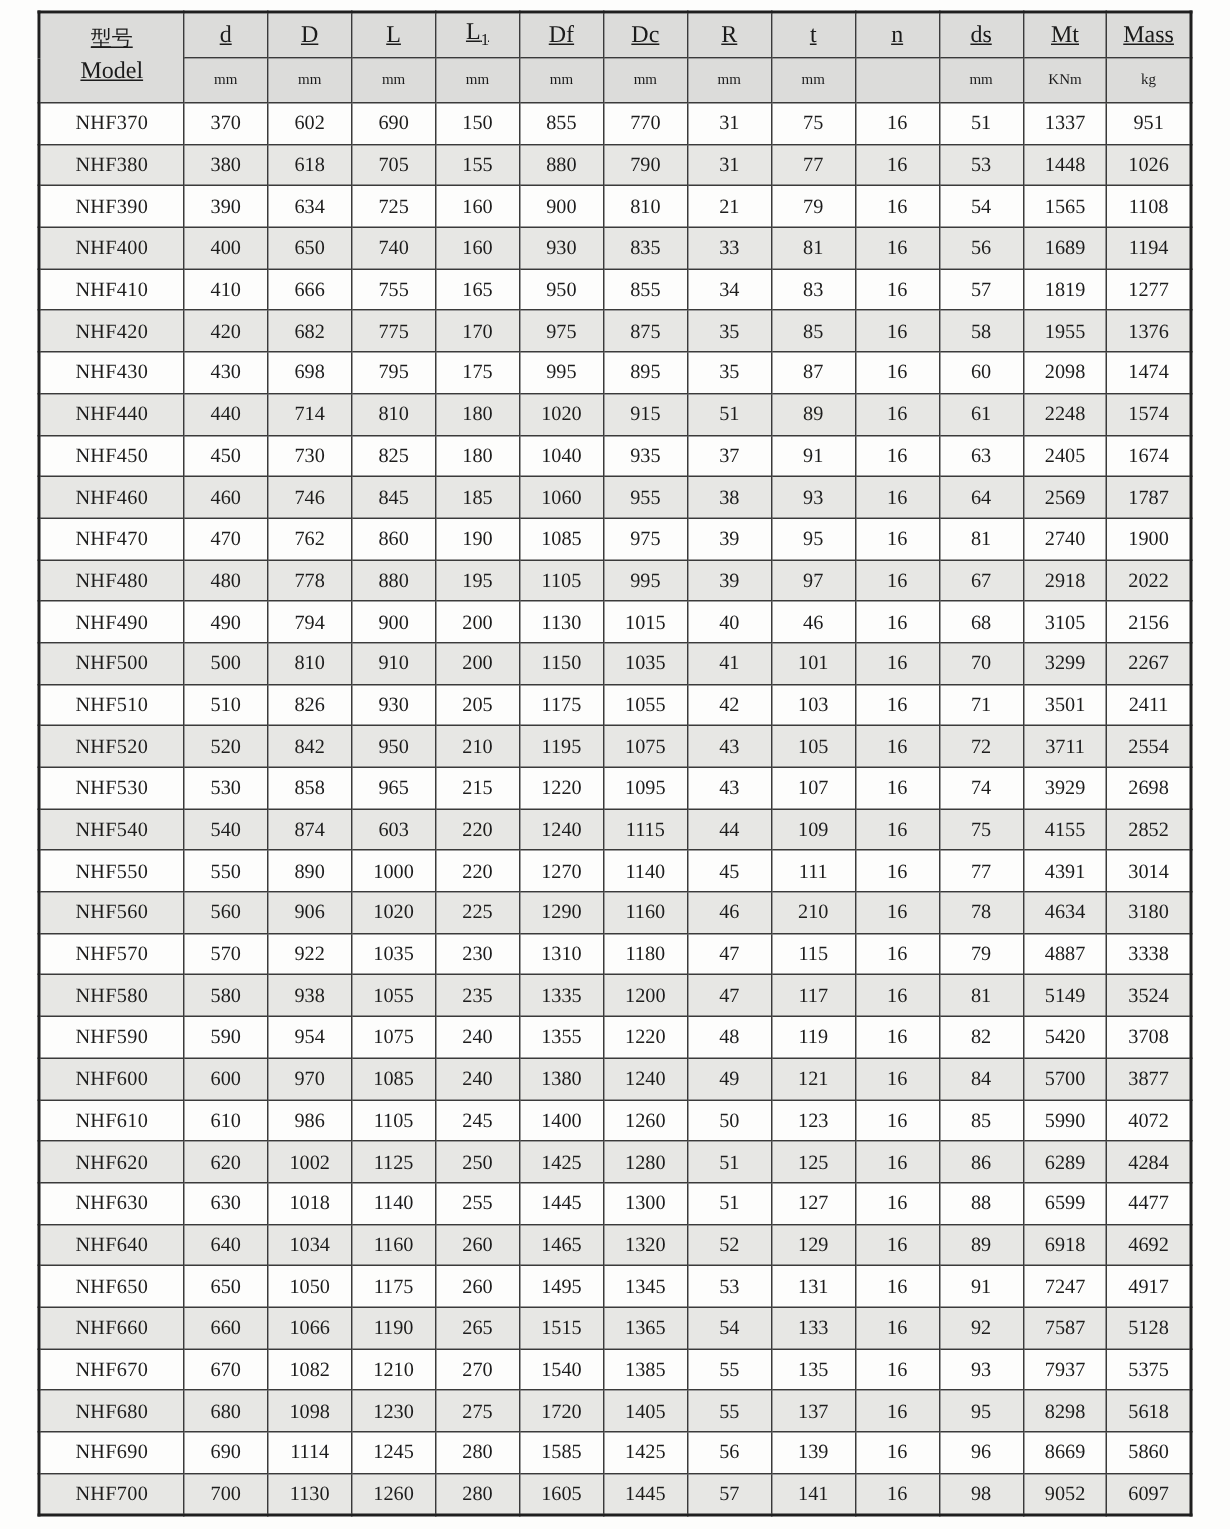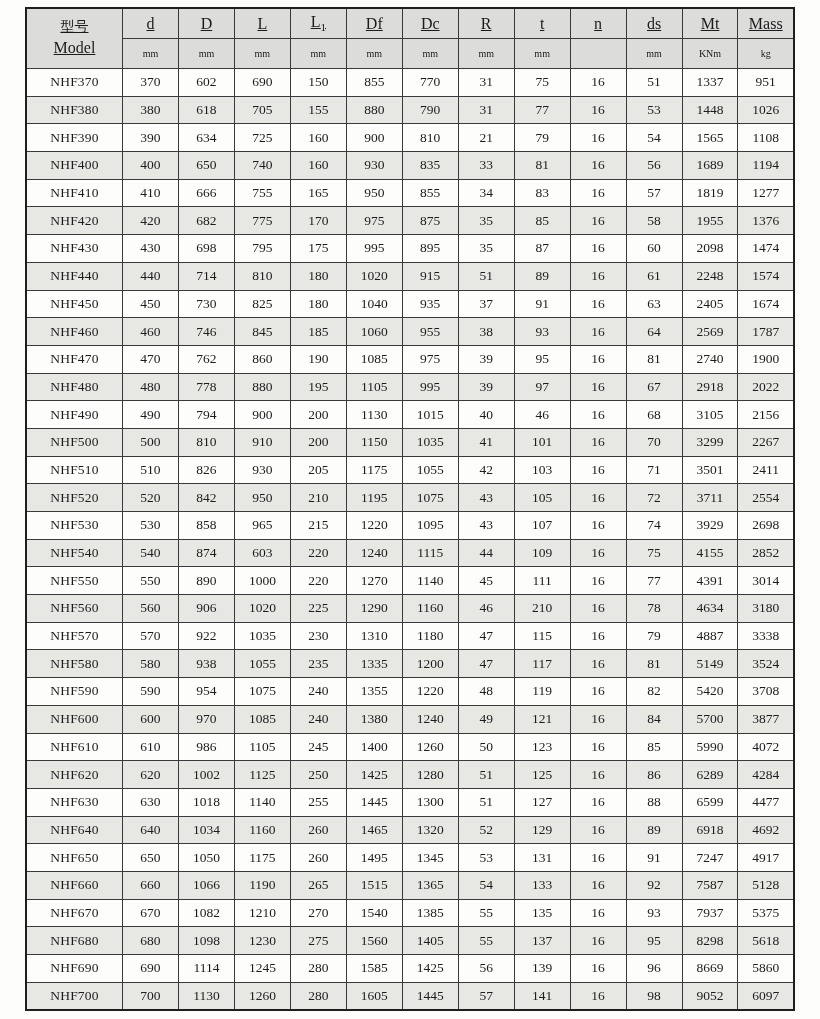--- a/index.html
+++ b/index.html
@@ -566,21 +566,21 @@
             <td>93</td>
             <td>7937</td>
             <td>5375</td>
           </tr>
           <tr>
             <td class="model-cell">NHF680</td>
             <td>680</td>
             <td>1098</td>
             <td>1230</td>
             <td>275</td>
-            <td>1560</td>
+            <td>1720</td>
             <td>1405</td>
             <td>55</td>
             <td>137</td>
             <td>16</td>
             <td>95</td>
             <td>8298</td>
             <td>5618</td>
           </tr>
           <tr>
             <td class="model-cell">NHF690</td>

